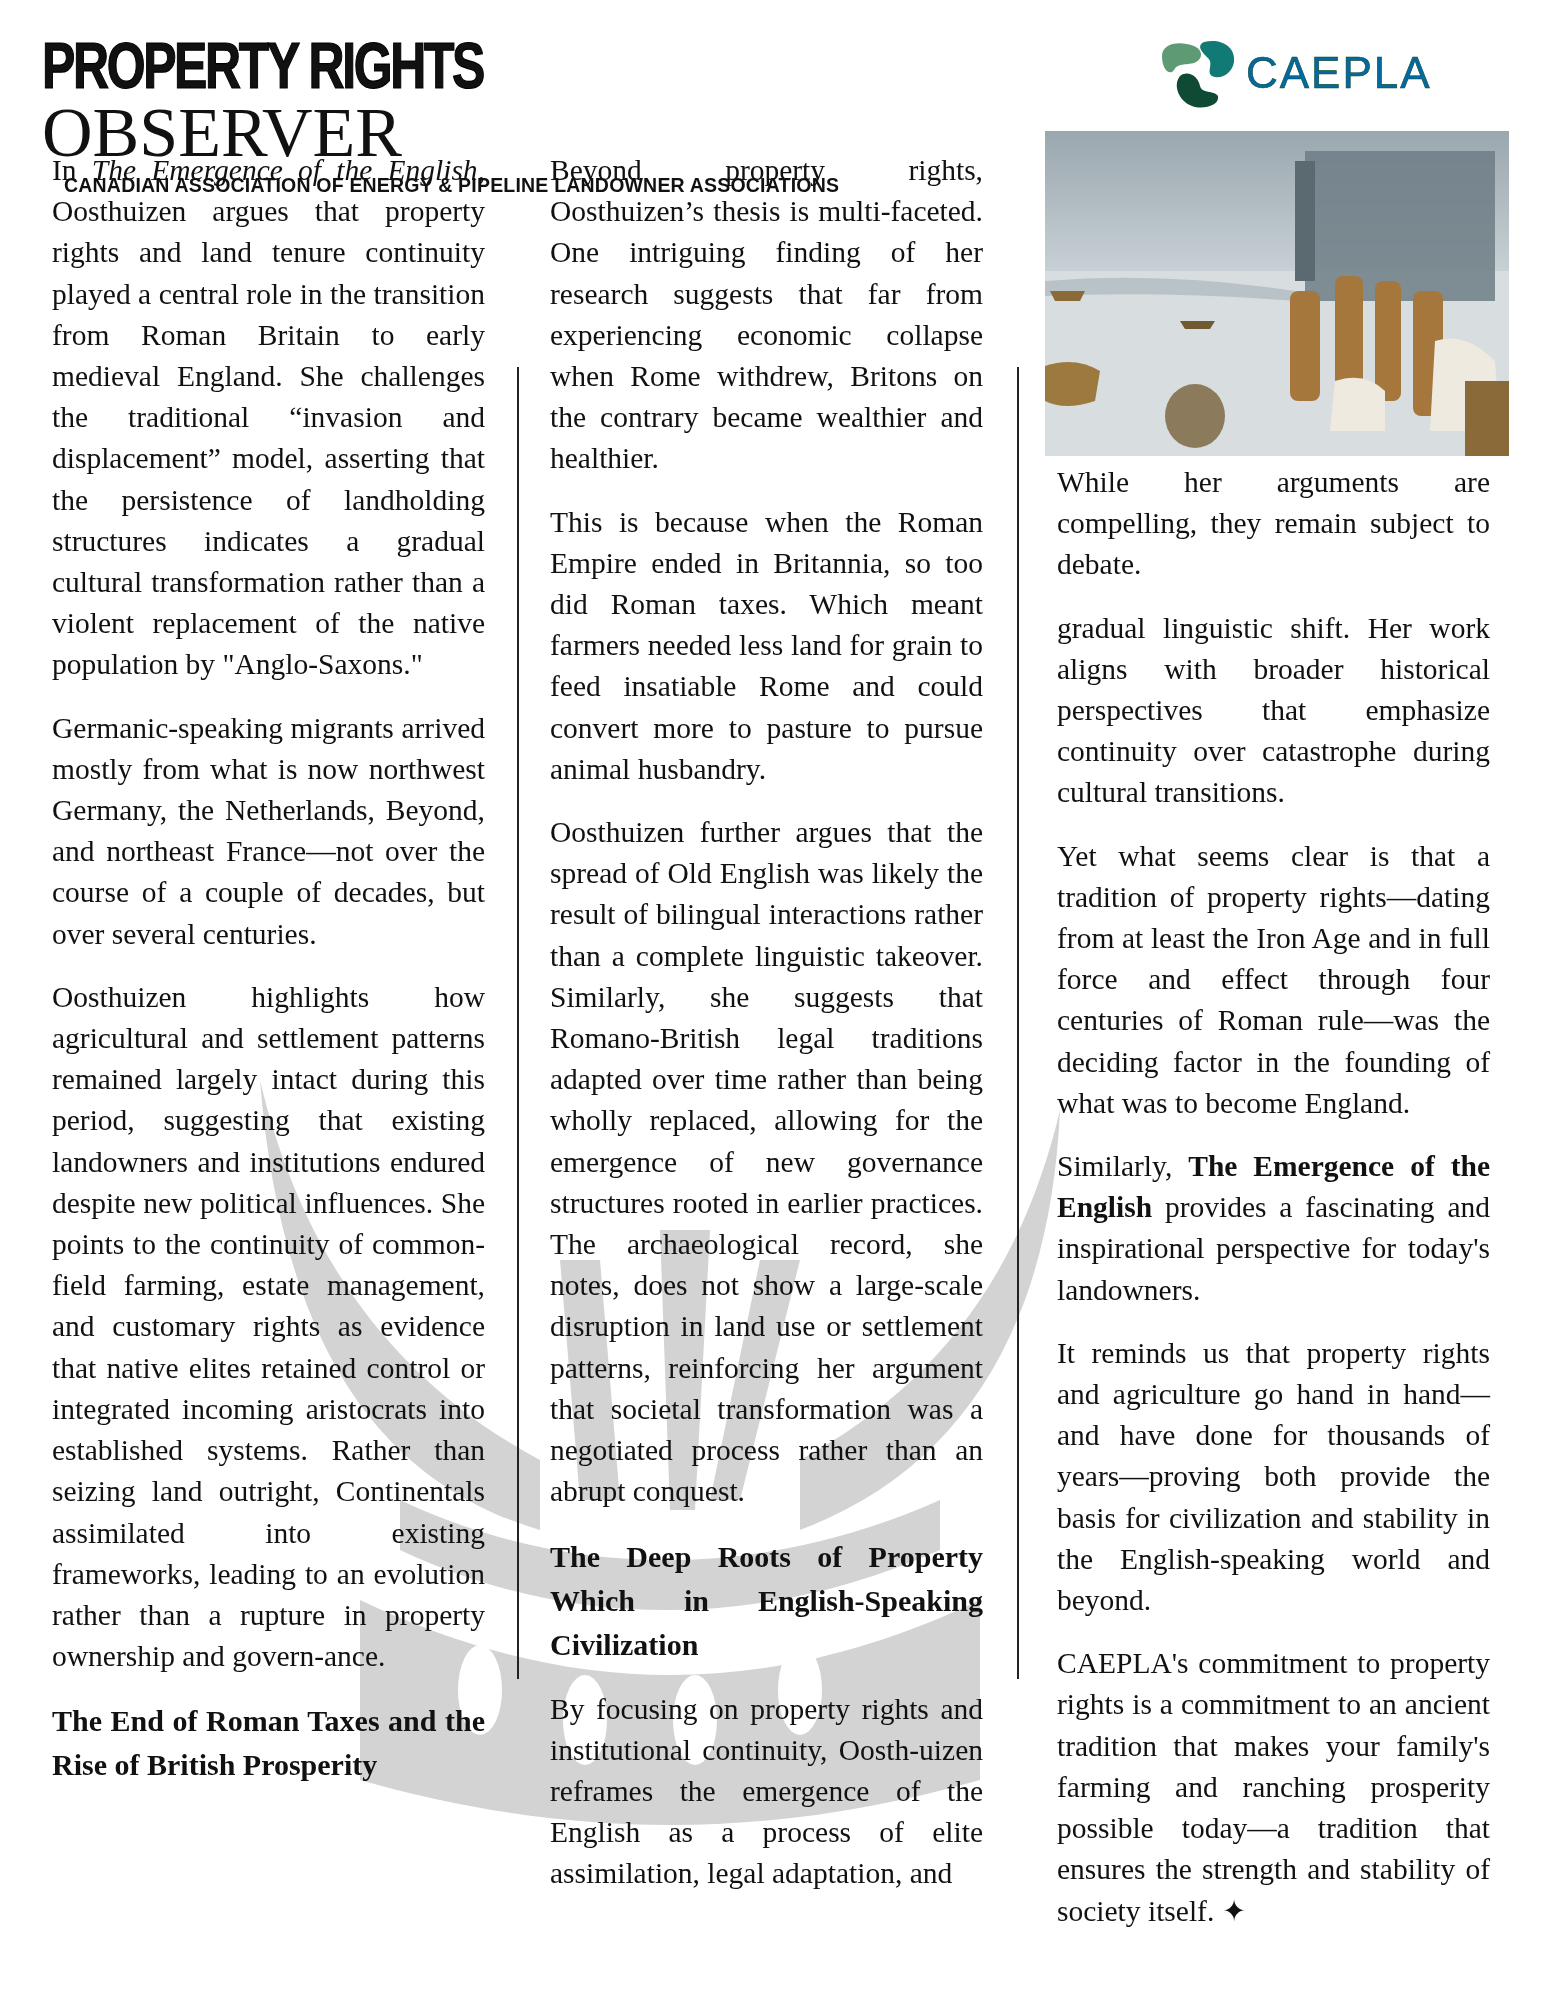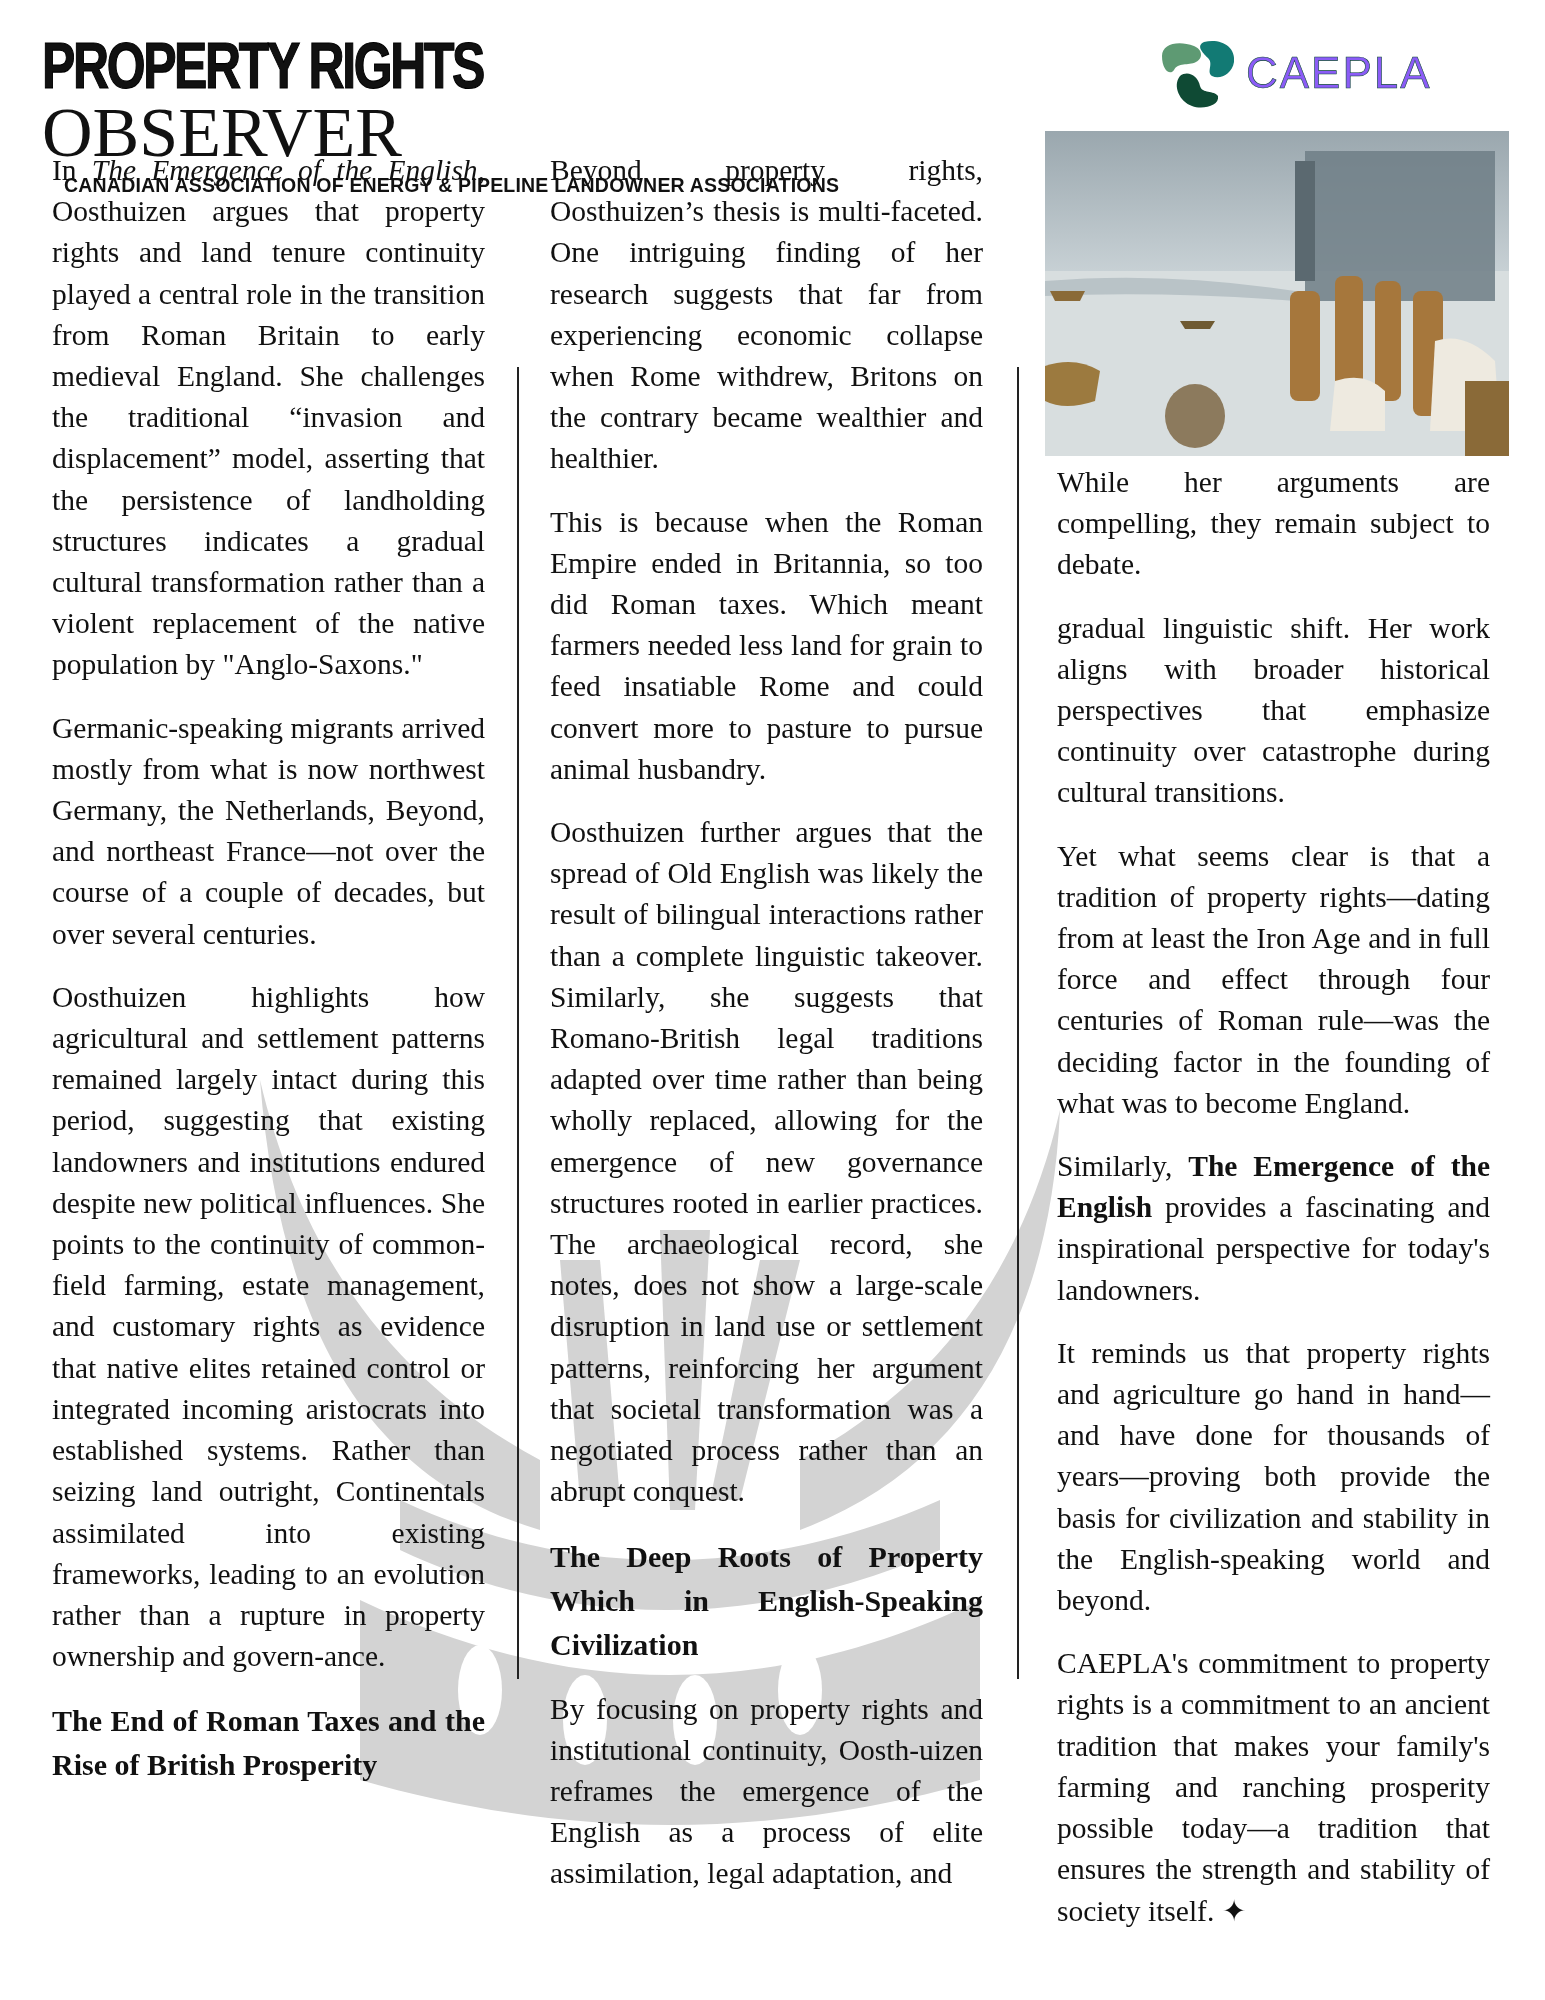--- a/index.html
+++ b/index.html
@@ -9,21 +9,21 @@
     .watermark { position: absolute; left: 240px; top: 1080px; width: 840px; height: 760px; z-index: 0; }
 
     
     .masthead { position: absolute; left: 32px; top: 34px; z-index: 2; }
     .title-row { display: flex; align-items: baseline; white-space: nowrap; flex-direction: column; }
     .title-bold { font-family: "Liberation Sans", sans-serif; font-weight: 900; font-size: 64px; letter-spacing: -3px; transform: scaleX(0.78); transform-origin: left; display: inline-block; width: 418px; line-height: 1; -webkit-text-stroke: 1.2px #000; }
     .title-serif { font-family: "Liberation Serif", serif; font-size: 70px; line-height: 1; margin-left: 10px; letter-spacing: 0px; }
     .subtitle { font-family: "Liberation Sans", sans-serif; font-size: 19.5px; font-weight: 600; letter-spacing: 0.2px; margin-top: 6px; margin-left: 32px; }
 
     .logo { position: absolute; left: 1158px; top: 36px; display: flex; align-items: center; z-index: 2; }
-    .logo-text { font-family: "Liberation Sans", sans-serif; font-size: 44px; color: #8b5cf6; letter-spacing: 2px; margin-left: 6px; font-weight: 400; -webkit-text-stroke: 0.6px #0f4a34; }
+    .logo-text { font-family: "Liberation Sans", sans-serif; font-size: 44px; color: #0369a1; letter-spacing: 2px; margin-left: 6px; font-weight: 400; -webkit-text-stroke: 0.6px #0f4a34; }
 
     
     .col { position: absolute; z-index: 2; font-size: 29.5px; line-height: 41.2px; text-align: justify; }
     .col p { margin: 0 0 22px 0; }
     .col h2 { font-size: 30px; font-weight: bold; line-height: 44px; margin: 0 0 22px 0; text-align: justify; }
     .col1 { left: 52px; top: 150px; width: 433px; }
     .col2 { left: 550px; top: 150px; width: 433px; }
     .col3 { left: 1057px; top: 462px; width: 433px; }
 
     .divider { position: absolute; width: 2px; background: #222; z-index: 2; }

